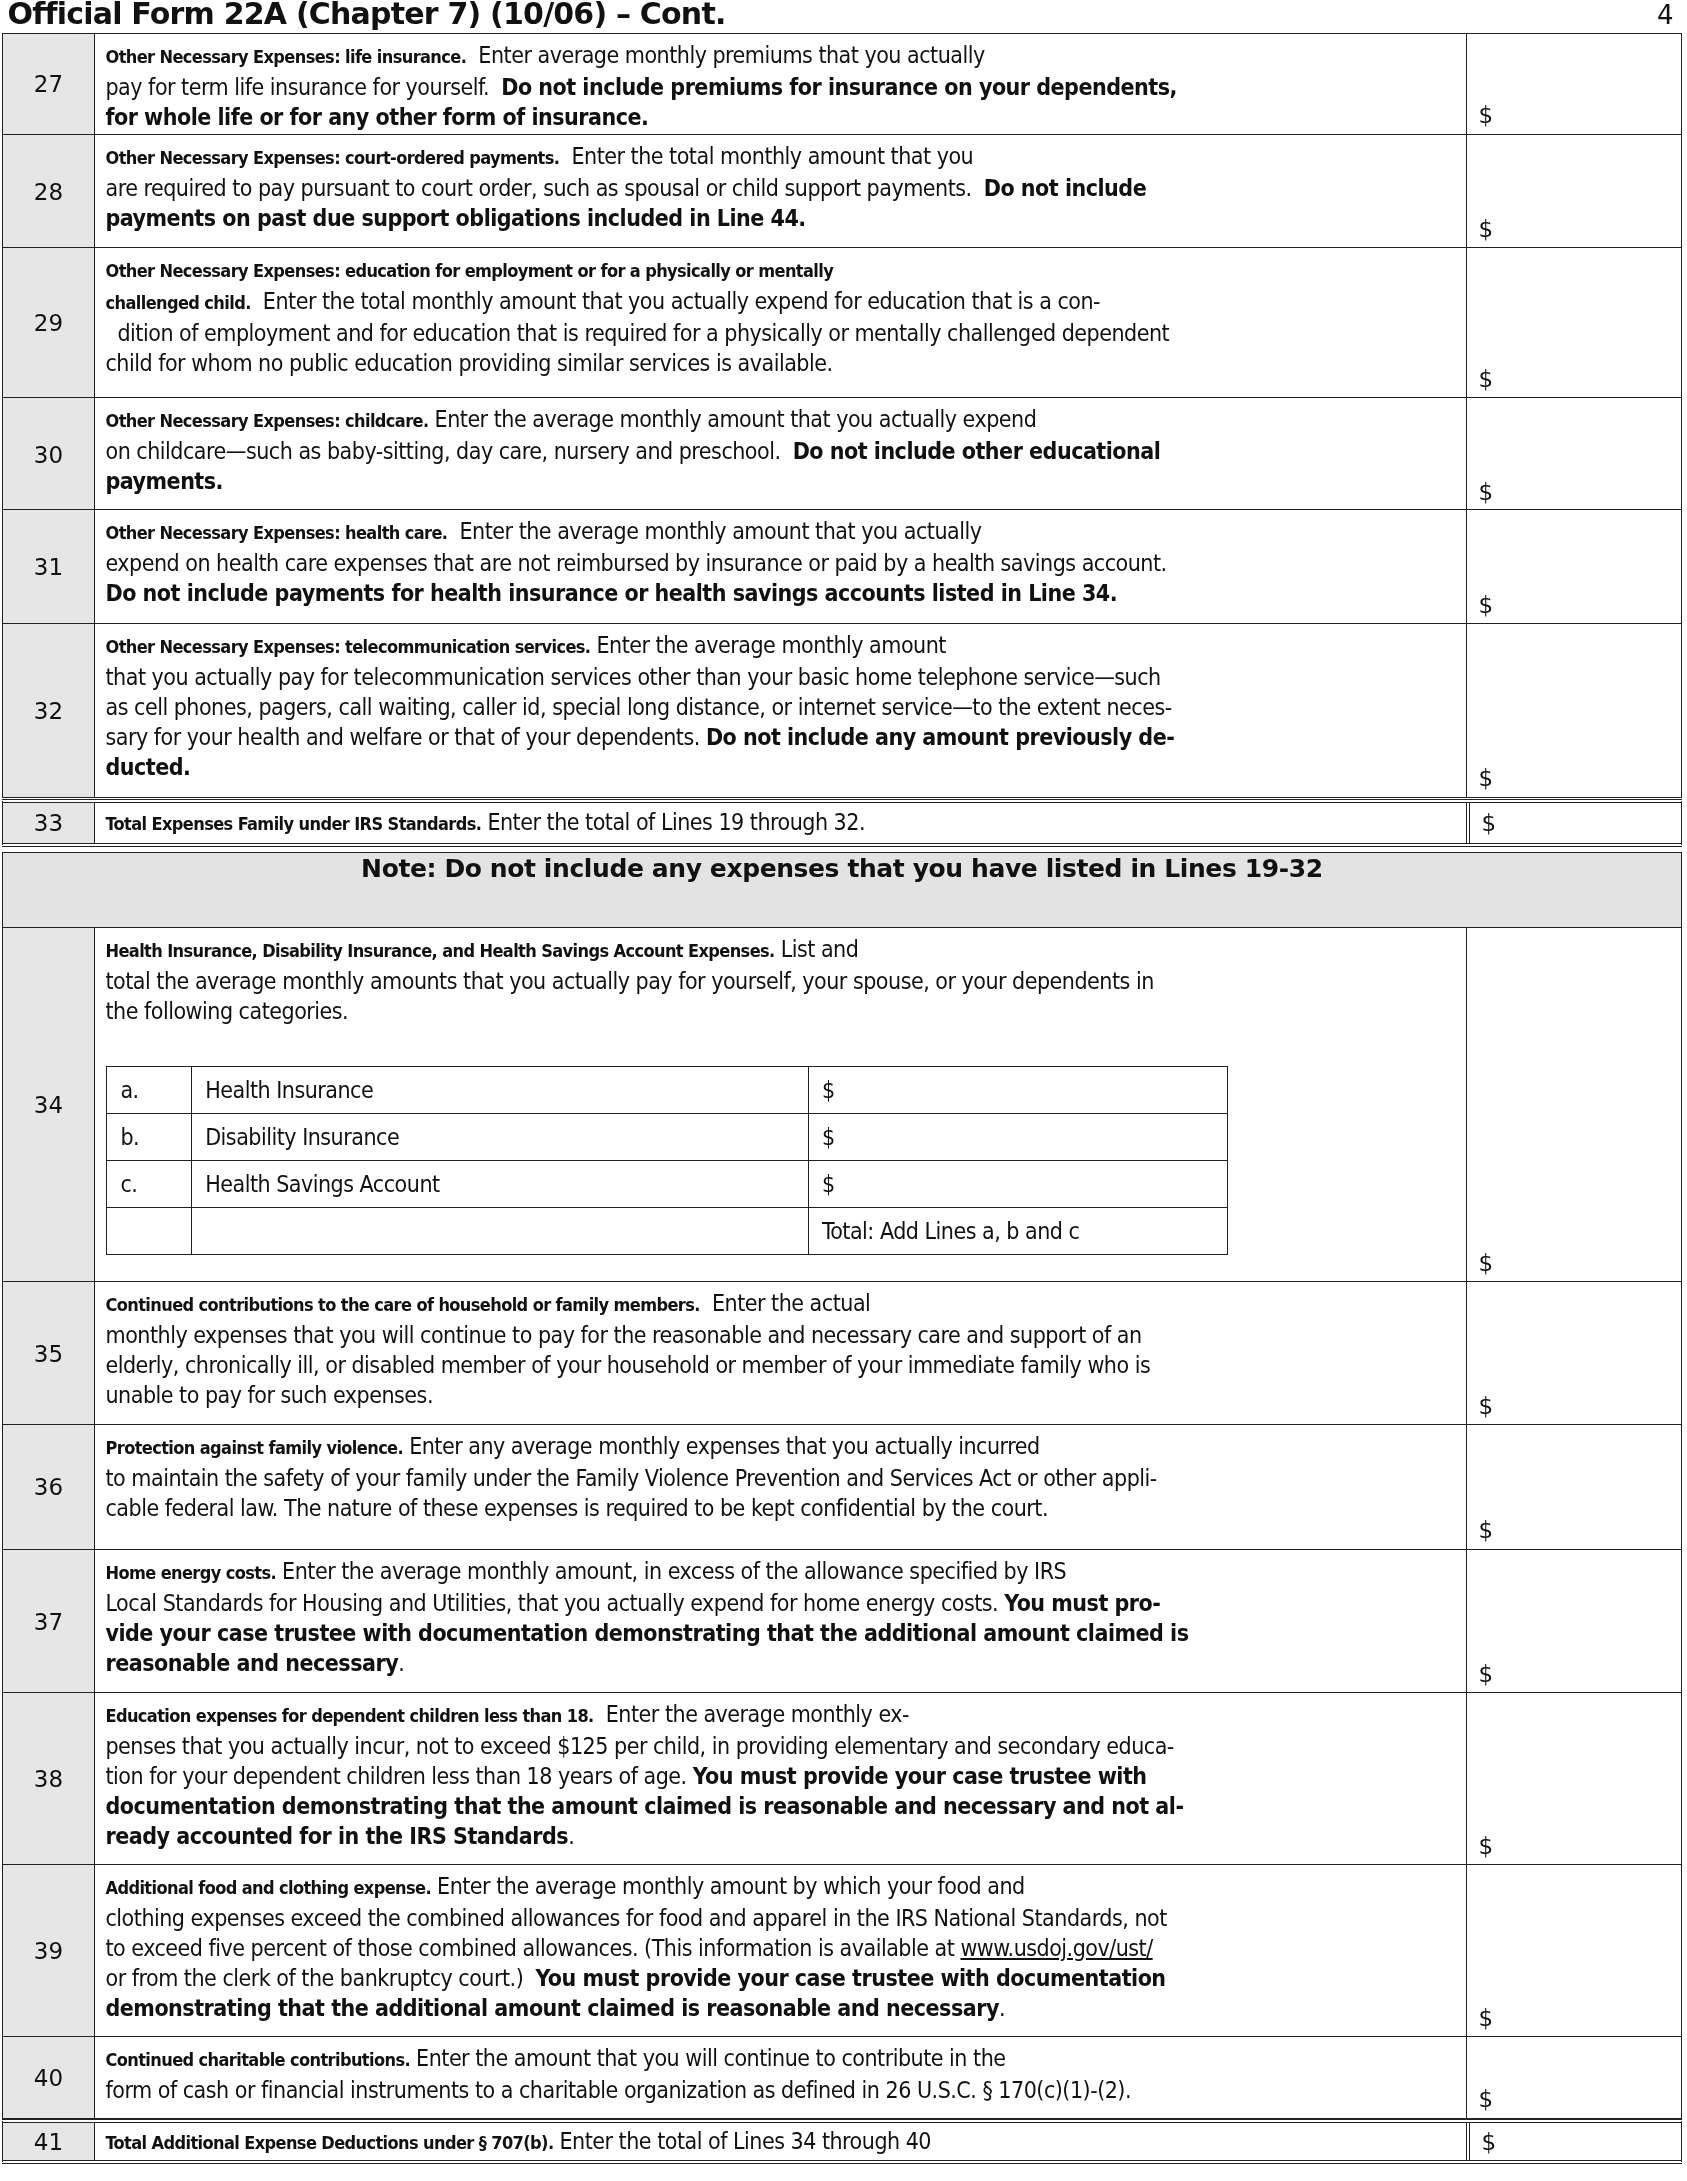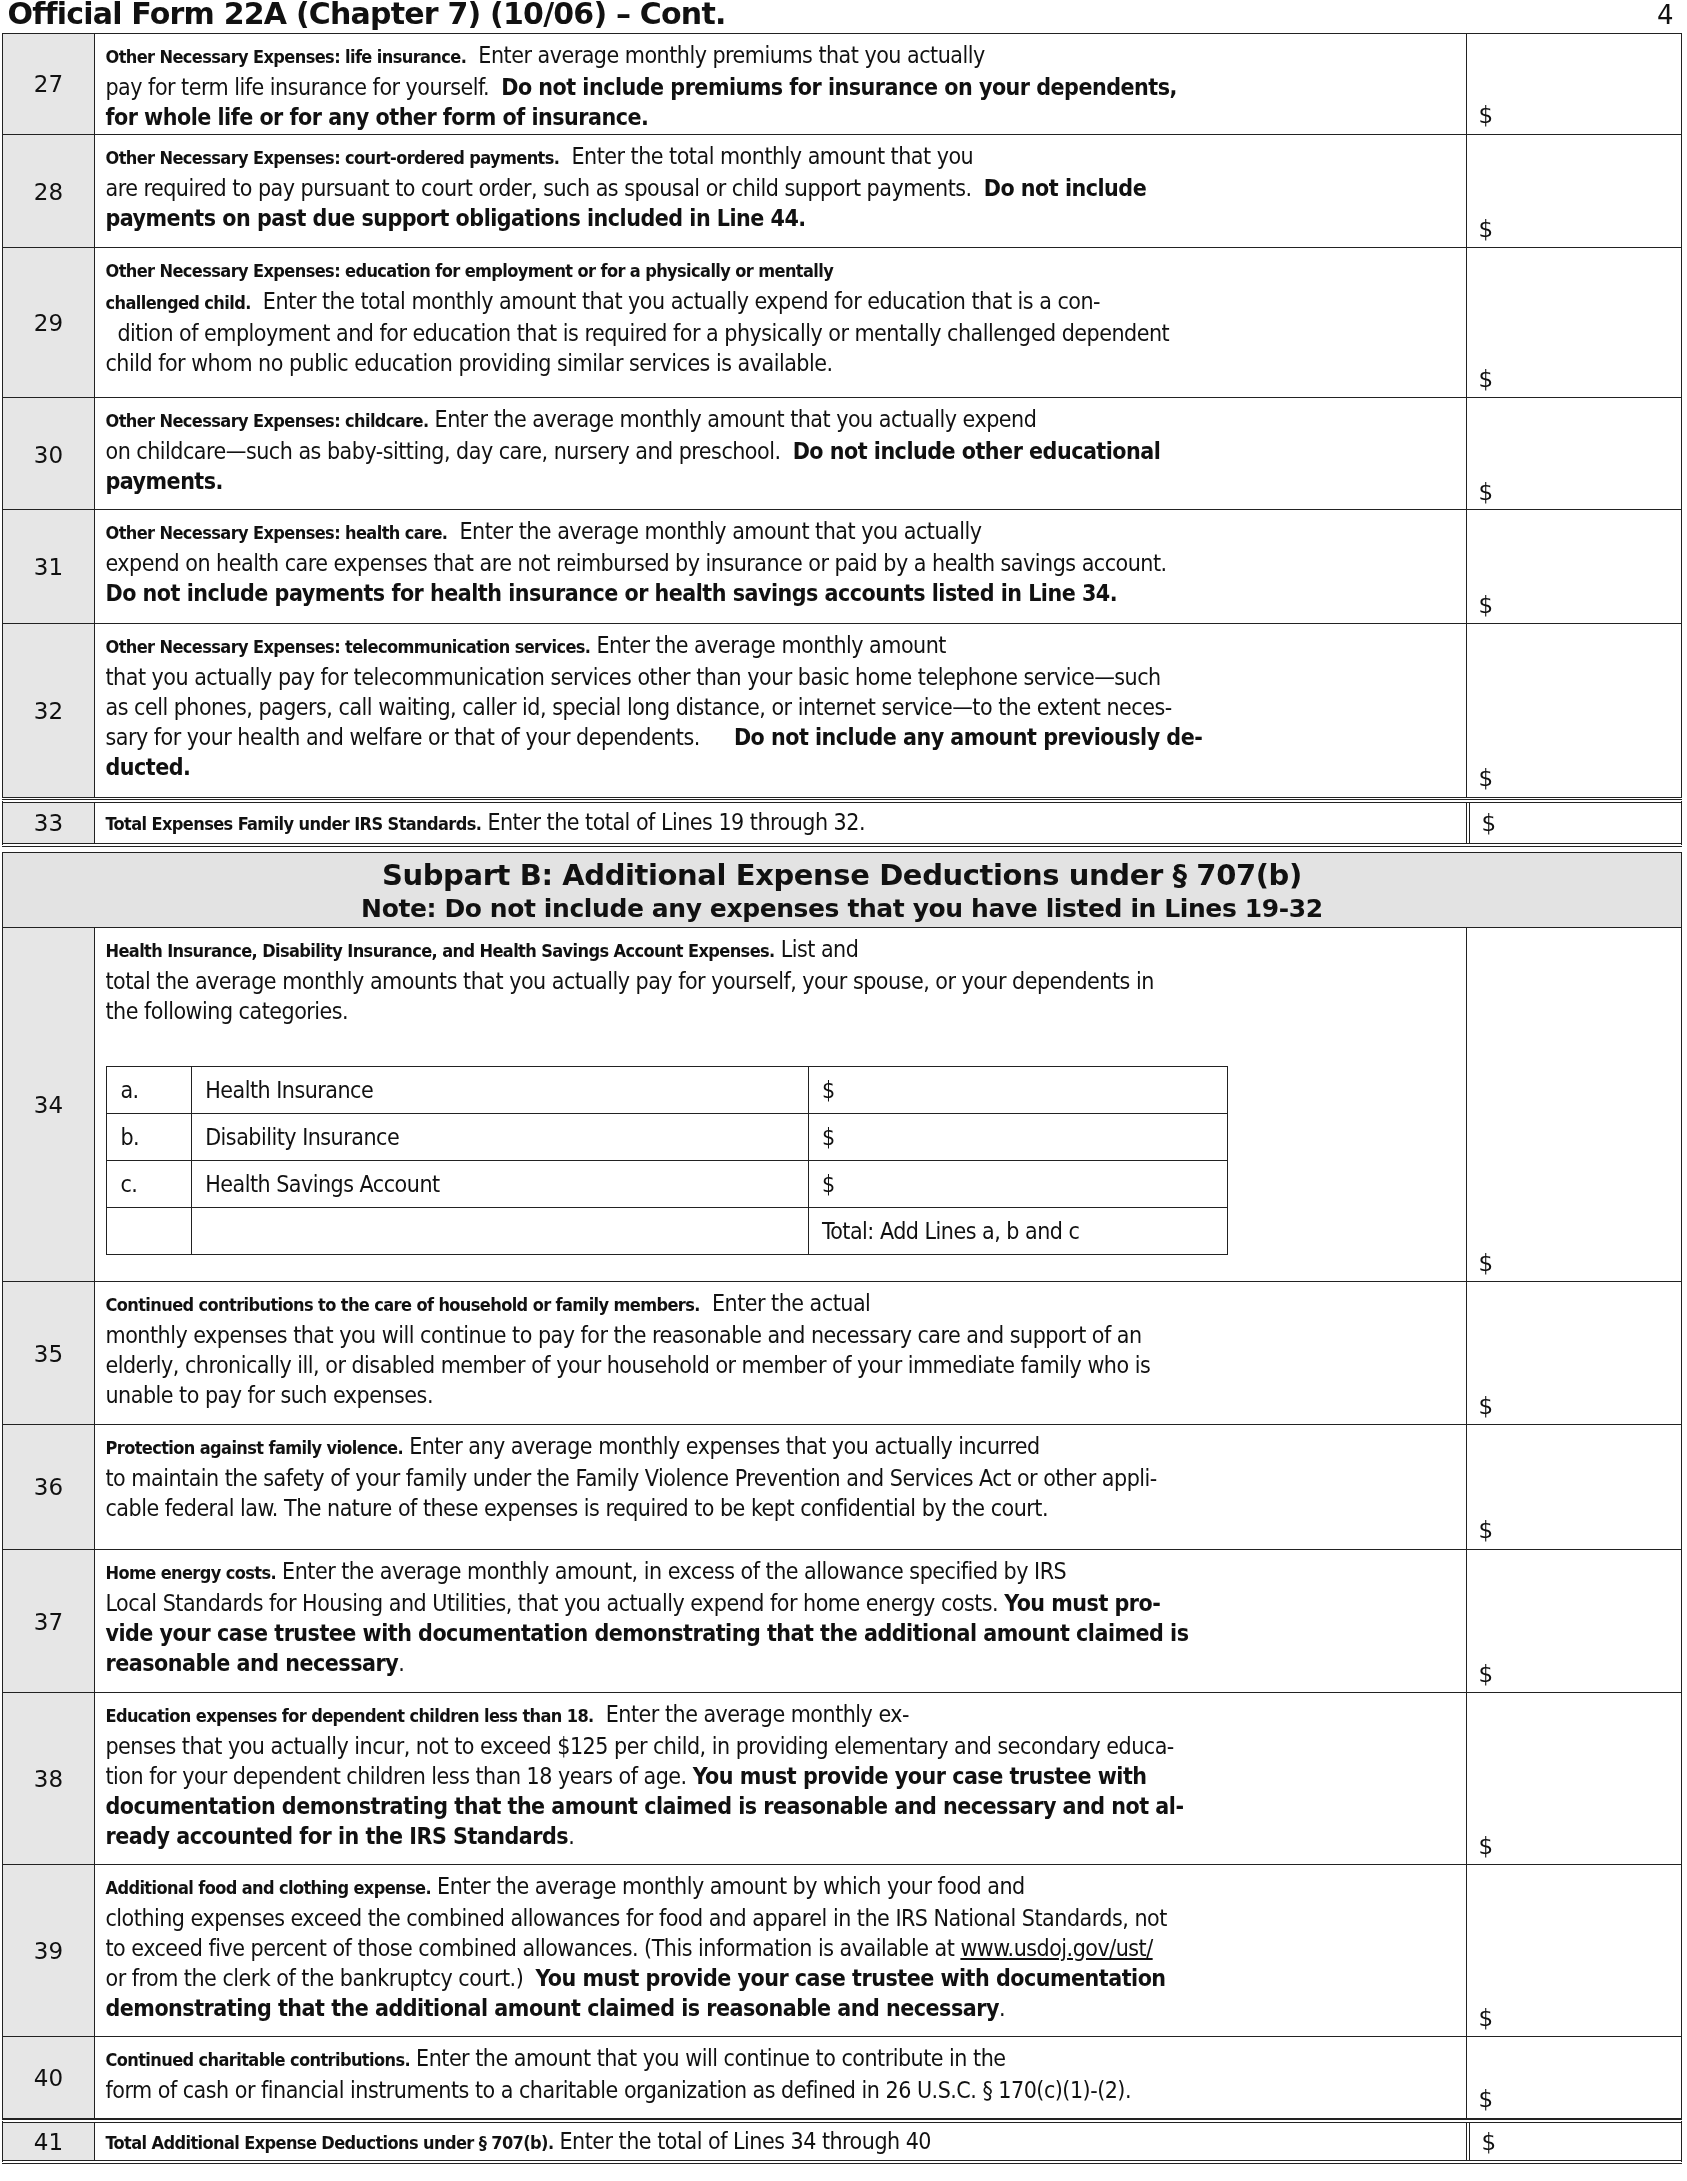--- a/index.html
+++ b/index.html
@@ -99,40 +99,39 @@
       <span class="dollar">$</span>
     </div>
 </div>
 
 <div class="row" style="top:623px;height:175px;">
   <div class="num">32</div>
   <div class="desc">
       <div class="line"><b class="h" style="white-space: pre;">Other Necessary Expenses: telecommunication services.</b><span style="white-space: pre;"> Enter the average monthly amount</span></div>
       <div class="line"><span style="white-space: pre;">that you actually pay for telecommunication services other than your basic home telephone service—such</span></div>
       <div class="line"><span style="white-space: pre;">as cell phones, pagers, call waiting, caller id, special long distance, or internet service—to the extent neces-</span></div>
-      <div class="line"><span style="white-space: pre;">sary for your health and welfare or that of your dependents. </span><b style="white-space: pre; margin-left: 28px;">Do not include any amount previously de-</b></div>
+      <div class="line"><span style="white-space: pre;">sary for your health and welfare or that of your dependents. </span><b style="white-space: pre;">Do not include any amount previously de-</b></div>
       <div class="line"><b style="white-space: pre;">ducted.</b></div>
     </div>
   <div class="amt">
       <span class="dollar">$</span>
     </div>
 </div>
 
 <div class="row total-row" style="top:799px;height:48px;border-top:4.8px double #222;border-bottom:4.8px double #222;">
   <div class="num">33</div>
   <div class="desc">
       <div class="line"><b class="h" style="white-space: pre;">Total Expenses Family under IRS Standards.</b><span style="white-space: pre;"> Enter the total of Lines 19 through 32.</span></div>
     </div>
   <div class="amt">
       <span class="dollar">$</span>
     </div>
 </div>
 
 <div class="subpart">
-  <div class="t1">Subpart B: Additional Expense Deductions under § 707(b)</div>
   <div class="t2">Note: Do not include any expenses that you have listed in Lines 19-32</div>
 </div>
 
 <div class="row" style="top:927px;height:356px;">
   <div class="num">34</div>
   <div class="desc">
       <div class="line"><b class="h" style="white-space: pre;">Health Insurance, Disability Insurance, and Health Savings Account Expenses.</b><span style="white-space: pre;"> List and</span></div>
       <div class="line"><span style="white-space: pre;">total the average monthly amounts that you actually pay for yourself, your spouse, or your dependents in</span></div>
       <div class="line"><span style="white-space: pre;">the following categories.</span></div>
     </div>

